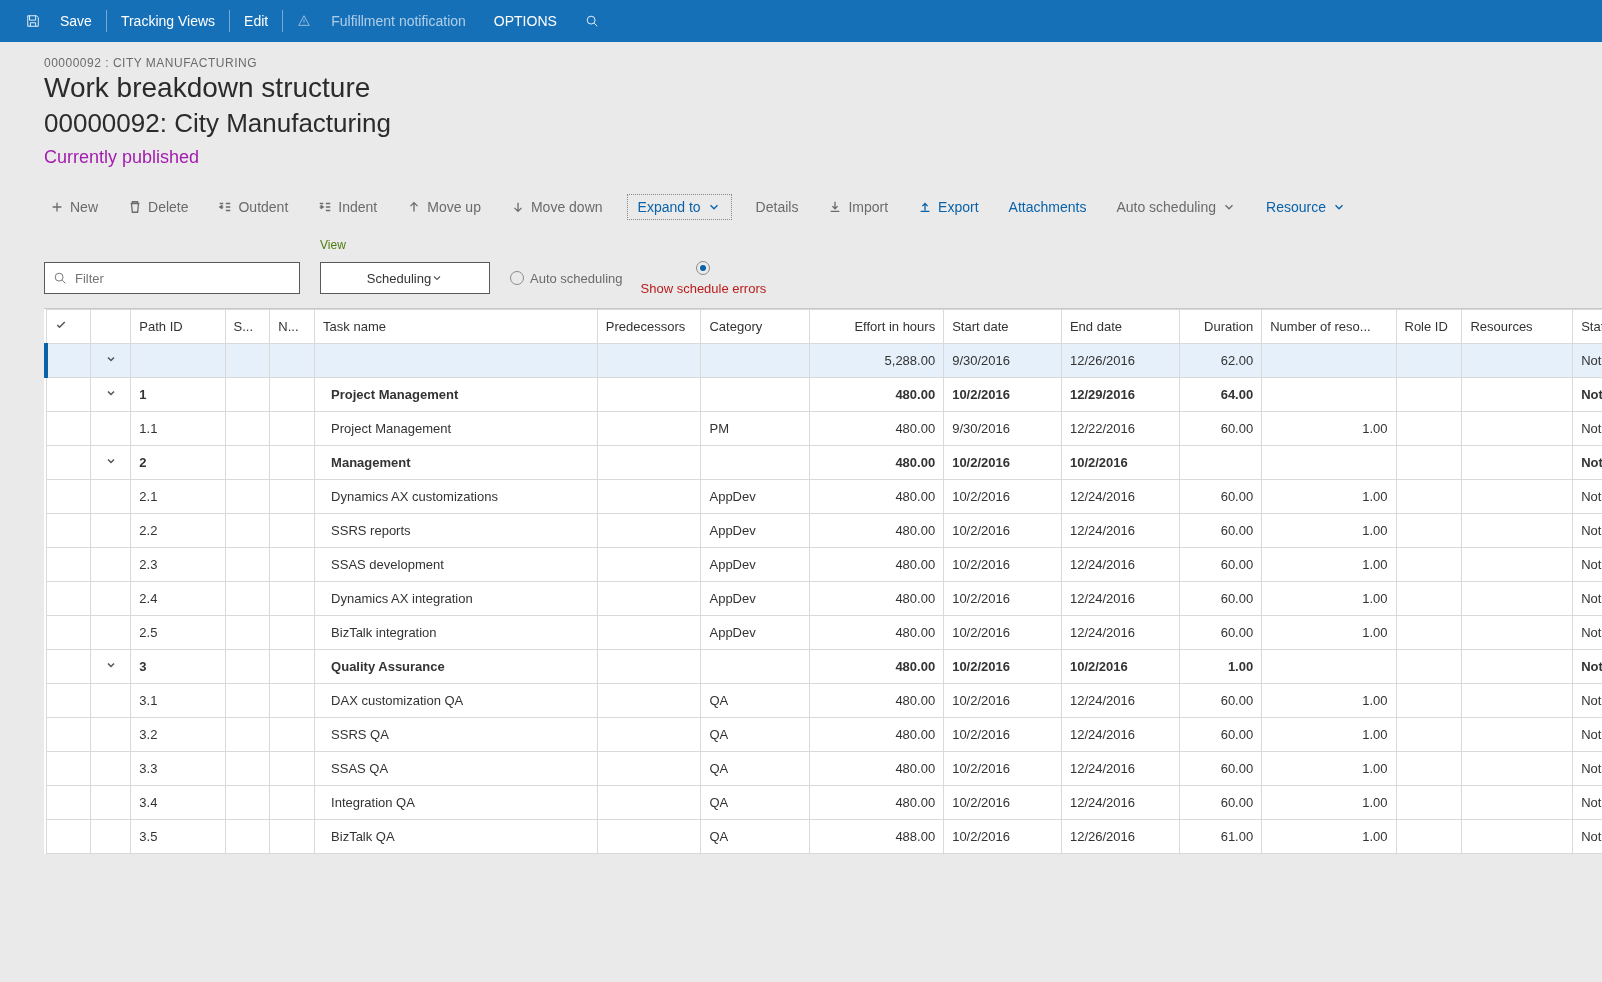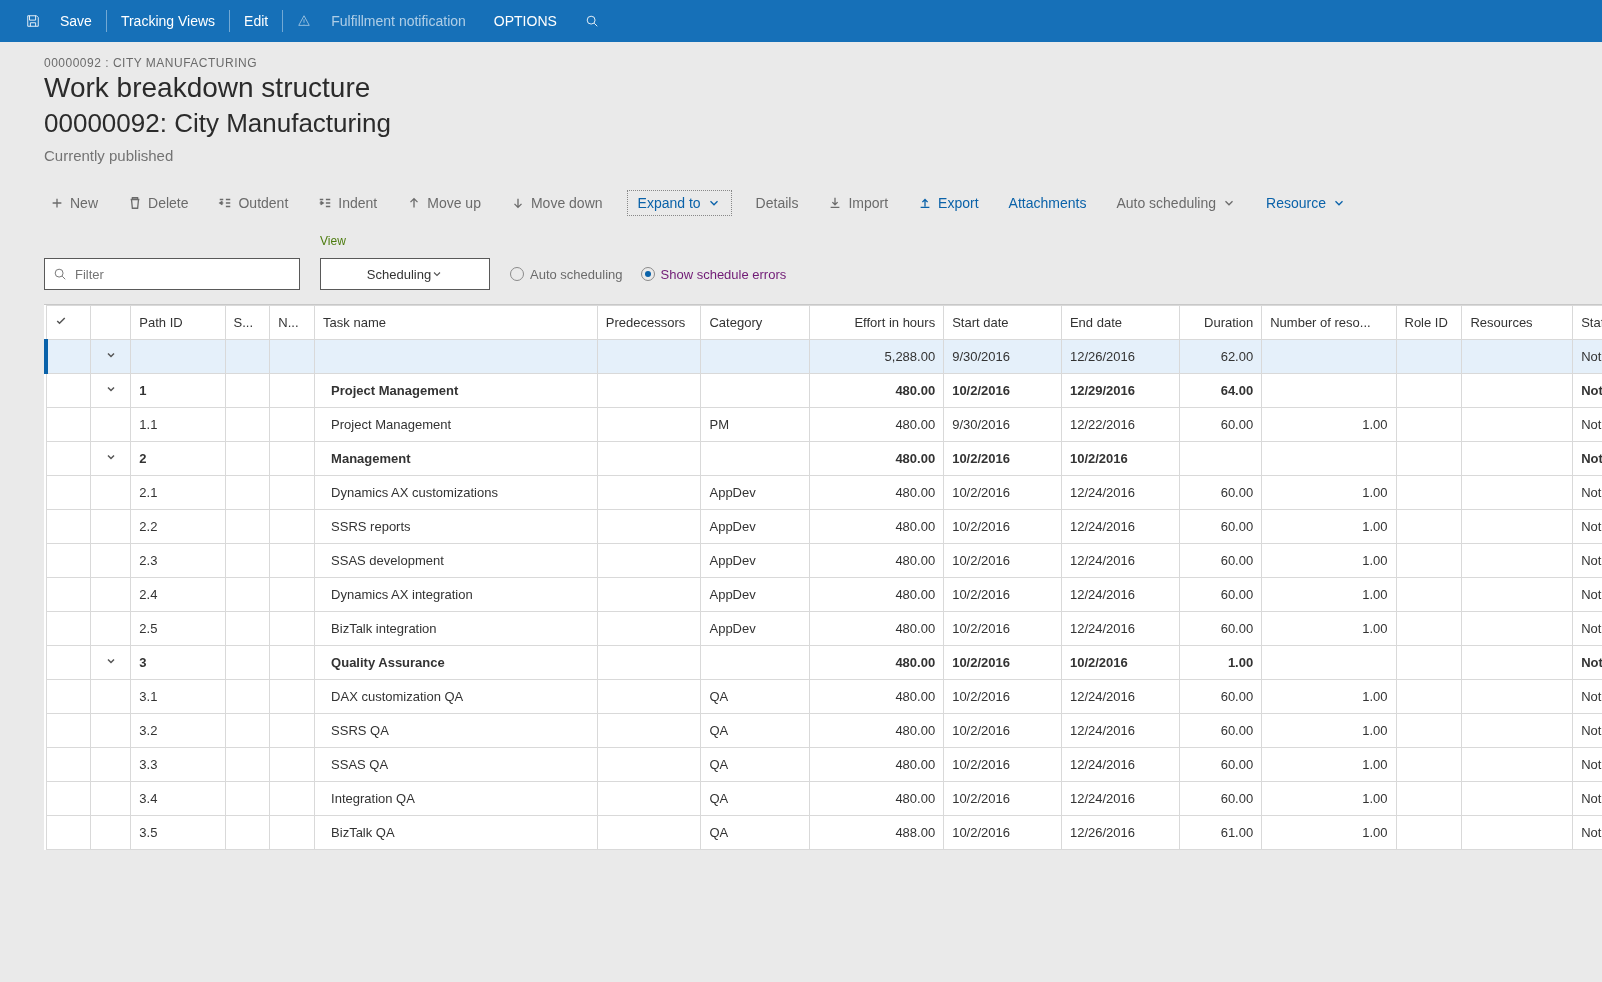--- a/index.html
+++ b/index.html
@@ -8,37 +8,37 @@
   .topbar { background: #1670b8; color: #fff; height: 42px; display: flex; align-items: center; padding: 0 12px; gap: 0; }
   .topbar-item { display: inline-flex; align-items: center; gap: 20px; padding: 0 14px; height: 59px; cursor: pointer; font-size: 14px; color:#fff; }
   .topbar-sep { width:1px; height:22px; background:rgba(255,255,255,0.4); }
   .topbar .muted { color: rgba(255,255,255,0.65); }
   .topbar svg { width:14px; height:14px; fill:currentColor; stroke:currentColor; }
   
   .page { background:#eaeaea; padding: 14px 0 0 44px; }
   .breadcrumb { font-size:12px; color:#6b6b6b; letter-spacing:0.5px; margin-bottom:2px; }
   .page-title { font-size:28px; font-weight:300; color:#2b2b2b; margin-bottom:4px; }
   .page-subtitle { font-size:26px; font-weight:300; color:#2b2b2b; margin-bottom:8px; }
-  .status { font-size:15px; font-weight:400; color:#737373; margin-bottom:22px;}
+  .status { font-size:18px; font-weight:400; color:#a21caf; margin-bottom:22px;}
   
   .toolbar { display:flex; align-items:center; gap:18px; padding:4px 0 18px 0; font-size:14px; color:#6b6b6b; flex-wrap:wrap;}
   .tbtn { display:inline-flex; align-items:center; gap:6px; cursor:pointer; color:#6b6b6b; padding:4px 6px;}
   .tbtn.accent { color:#0a62a9; }
   .tbtn svg { width:14px; height:14px; stroke:currentColor; fill:none; stroke-width:1.5; }
   .tbtn.boxed { border:1px dotted #888; padding:4px 10px; }
   
   .controls-row { display:flex; align-items:flex-end; gap:20px; padding-bottom:10px;}
   .filter-box { display:flex; align-items:center; border:1px solid #595959; background:#fff; width:256px; height:32px; padding:0 8px; gap:8px;}
   .filter-box input { border:none; outline:none; flex:1; font-size:13px; background:transparent;}
   .view-group { display:flex; flex-direction:column; }
   .view-label { font-size:12px; color:#4d7c0f; margin-bottom:10px;}
   .view-select { border:1px solid #595959; background:#fff; width:170px; height:32px; display:flex; align-items:center; justify-content:center; padding:0 10px; cursor:pointer;}
   .radio-group { display:flex; align-items:center; gap:18px; height:32px;}
   .radio { display:inline-flex; align-items:center; gap:6px; cursor:pointer; color:#6b6b6b;}
-  .radio.sel { color:#701a75;}
+  .radio.sel { color:#b91c1c;flex-direction:column;}
   .radio .dot { width:14px; height:14px; border:1px solid #8a8a8a; border-radius:50%; display:inline-flex; align-items:center; justify-content:center;}
   .radio.sel .dot::after { content:""; width:6px; height:6px; background:#0a62a9; border-radius:50%; display:block;}
   
   .grid-wrap { border-top:1px solid #c8c8c8; background:#fff; margin-top:4px; overflow-x:auto;}
   table { border-collapse:collapse; width:1600px; table-layout:fixed;}
   th, td { border:1px solid #d9d9d9; padding:6px 8px; font-size:13px; white-space:nowrap; overflow:hidden; text-overflow:ellipsis; vertical-align:middle; height:34px;}
   th { background:#fff; font-weight:400; color:#333; text-align:left; position:relative;}
   td.num { text-align:right;}
   td.task { padding-left:16px;}
   tr.bold td { font-weight:600;}

